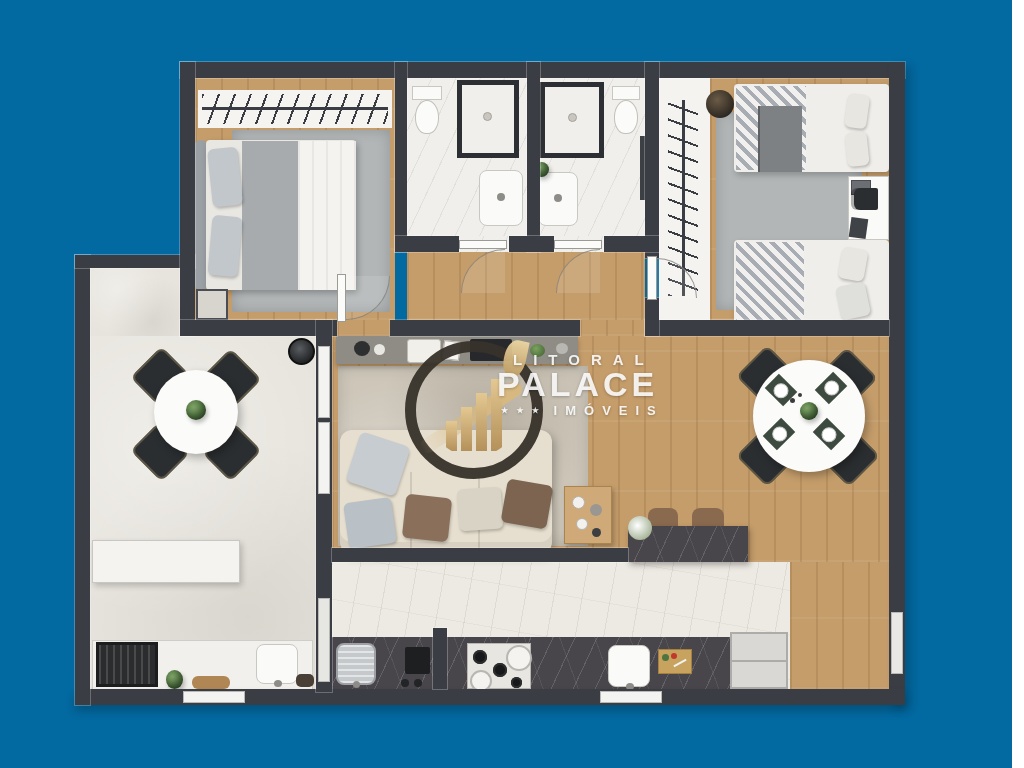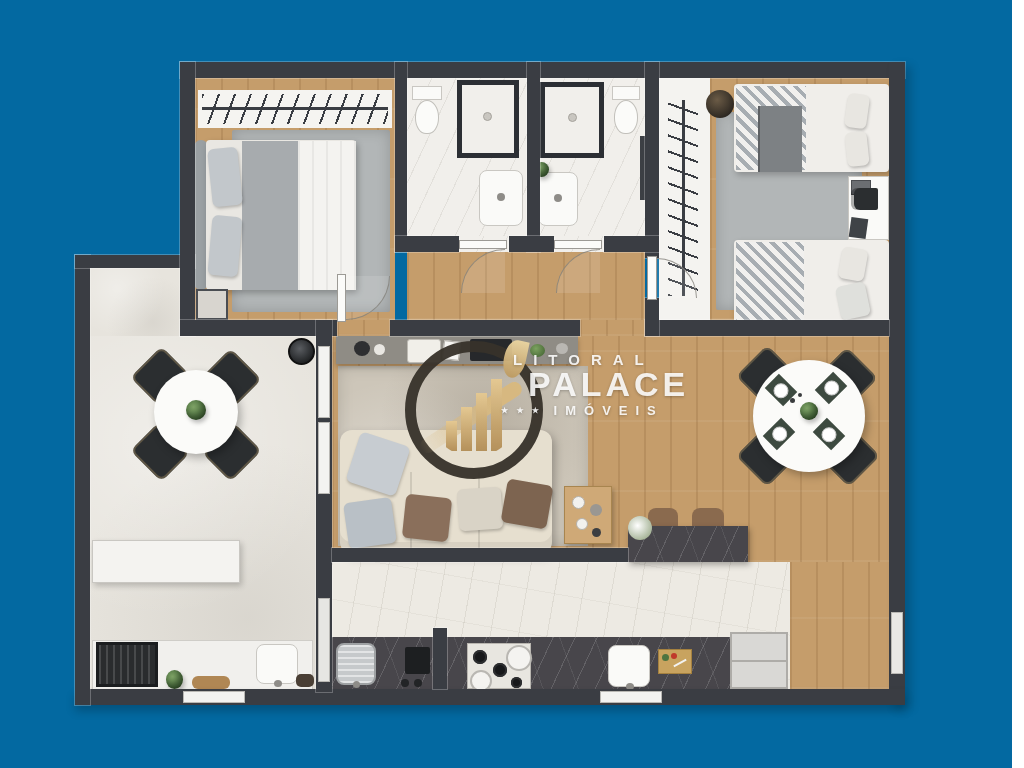--- a/index.html
+++ b/index.html
@@ -48,21 +48,21 @@
   .rail-ticks-v{background:repeating-linear-gradient(20deg, var(--wall) 0 2px, rgba(0,0,0,0) 2px 15px);}
   .doorleaf{background:#fbfbf9;border:1px solid #9c9a95;z-index:36;}
   .arc{border:1.5px solid rgba(130,128,122,.8);background:rgba(255,255,255,.12);z-index:35;}
   .winframe{background:#f3f3f1;border:1px solid #b9b8b4;z-index:36;}
   .stool{background:#b9babc;border-radius:4px;background-image:repeating-linear-gradient(0deg,rgba(60,60,60,.45) 0 2px, rgba(0,0,0,0) 2px 6px);}
   .burner{background:#17181a;border-radius:50%;box-shadow:inset 0 0 0 2px #2c2d2f;}
   .pot{background:#f4f3f0;border:2px solid #b9b7b2;border-radius:50%;}
   
   #watermark{z-index:50;color:var(--wm);}
   #wm-line1{position:absolute;left:108px;top:12px;font-size:15px;letter-spacing:11px;font-weight:600;}
-  #wm-line2{position:absolute;left:92px;top:26px;font-size:34px;font-weight:800;letter-spacing:4px;margin-left:31px;}
+  #wm-line2{position:absolute;left:92px;top:26px;font-size:34px;font-weight:800;letter-spacing:4px;}
   #wm-line3{position:absolute;left:96px;top:64px;font-size:13px;letter-spacing:8px;font-weight:600;}
   #wm-stars{font-size:8px;letter-spacing:3px;vertical-align:2px;}
   #watermark .txt{text-shadow:0 1px 3px rgba(0,0,0,.25);}
   #logo-ring{position:absolute;left:0;top:2px;width:116px;height:116px;border-radius:50%;
              border:11px solid var(--ring);opacity:.95;}
   #logo-bars{position:absolute;left:13px;top:15px;width:90px;height:90px;border-radius:50%;overflow:hidden;
              display:flex;align-items:flex-end;justify-content:center;gap:4px;padding-bottom:6px;box-sizing:border-box;}
   #logo-bars .bar{width:11px;background:linear-gradient(#e6c991,#b28d55);}
   #logo-swoosh{position:absolute;left:-4px;top:58px;width:118px;height:15px;border-radius:8px;
              background:linear-gradient(90deg, rgba(222,190,135,0), #d9b97e 70%);transform:rotate(-33deg);}

